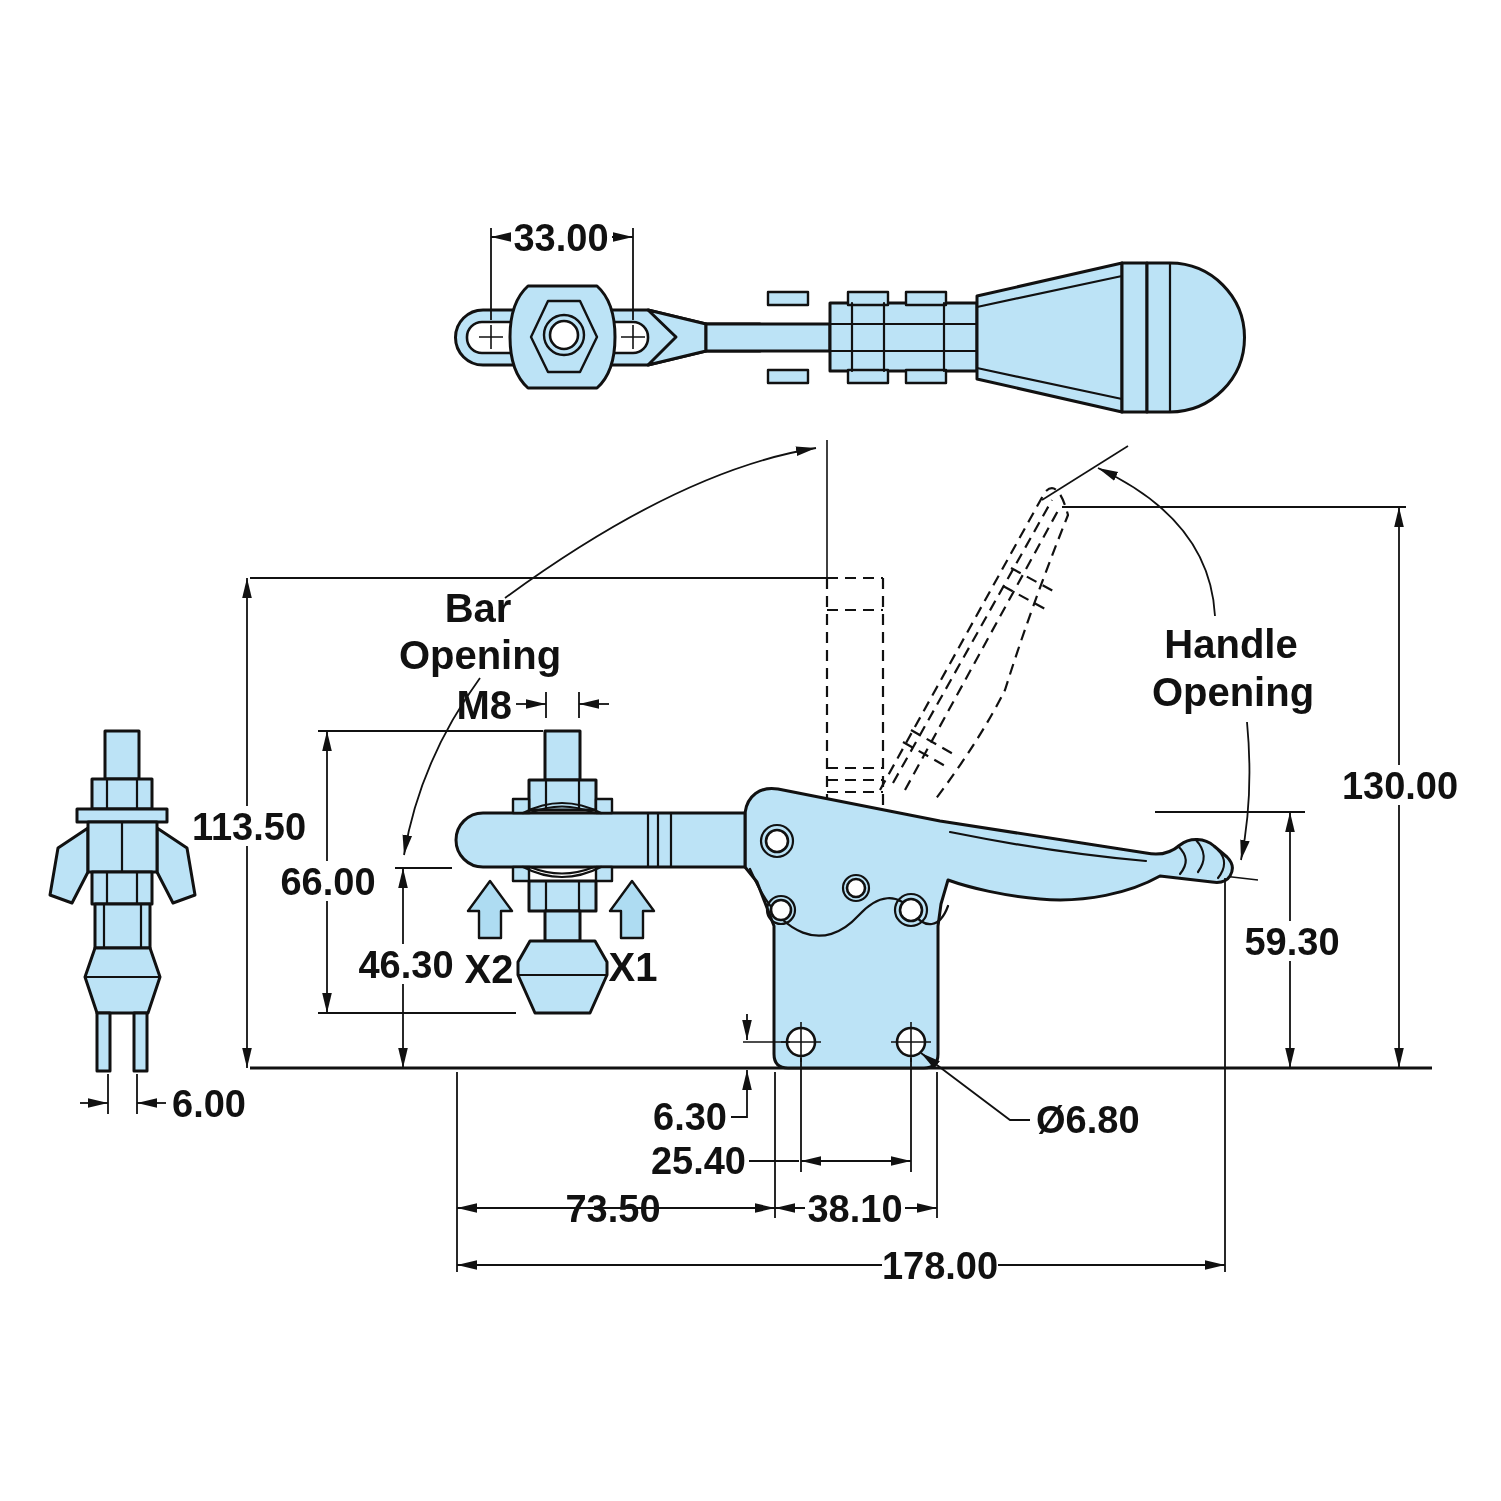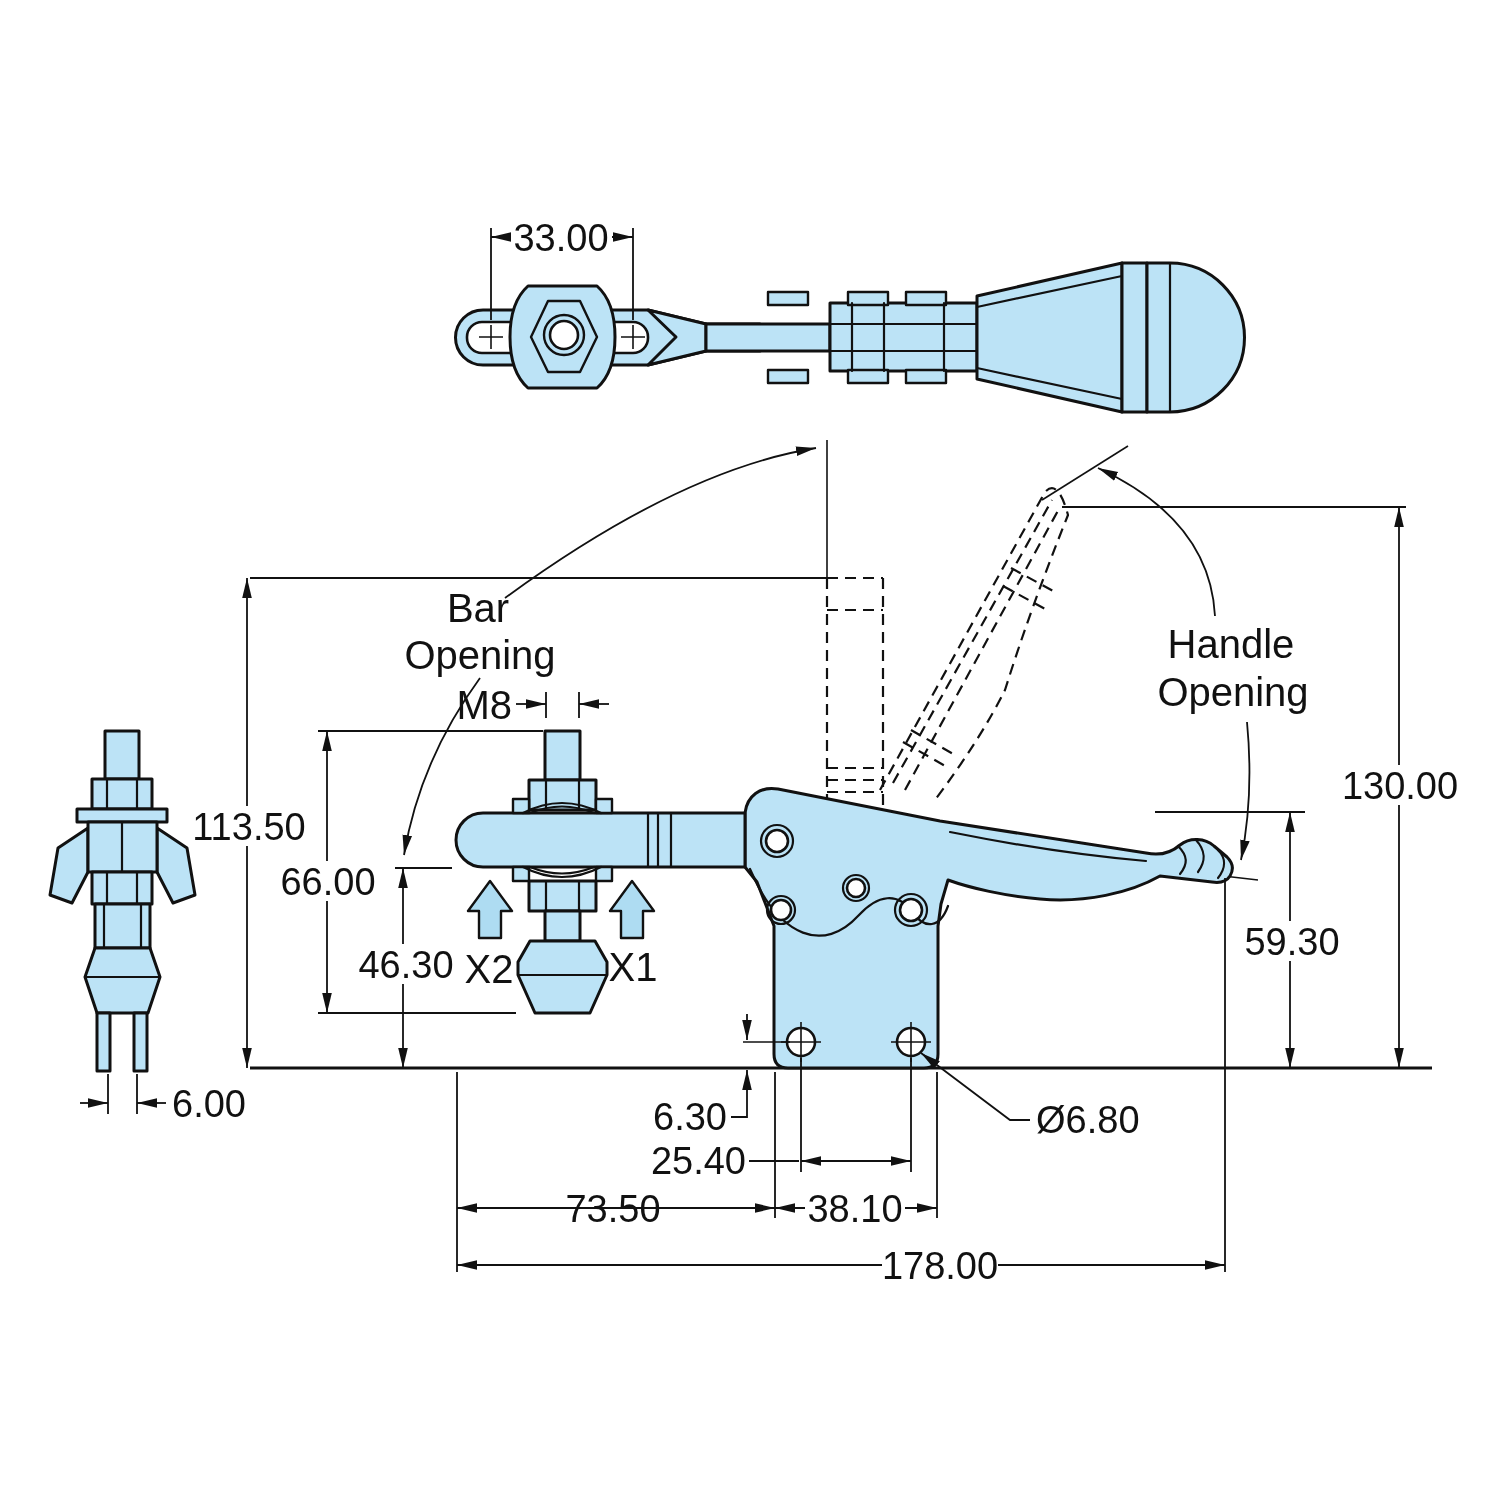--- a/index.html
+++ b/index.html
@@ -1,16 +1,16 @@
 <!DOCTYPE html>
 <html><head>
 <meta charset="utf-8">
 <style>
   html,body{margin:0;padding:0;background:#ffffff;}
-  .stage{width:1501px;height:1501px;position:relative;background:#fff;overflow:hidden;}
+  .stage{width:1501px;height:1501px;position:relative;background:#fff;overflow:hidden;font-weight:bold;}
   svg{display:block;}
   text{font-family:"Liberation Sans","DejaVu Sans",sans-serif;fill:#111;}
   .dimtxt{font-size:38px;}
   .lbltxt{font-size:40px;}
   .part{fill:var(--part);stroke:#111;stroke-width:3;stroke-linejoin:round;}
   .part2{fill:var(--part);stroke:#111;stroke-width:2.4;stroke-linejoin:round;}
   .inner{fill:none;stroke:#111;stroke-width:2.2;stroke-linecap:round;}
   .dim{stroke:#111;stroke-width:1.8;fill:none;}
   .thin{stroke:#111;stroke-width:1.6;fill:none;}
   .ref{stroke:#111;stroke-width:2.2;fill:none;}

